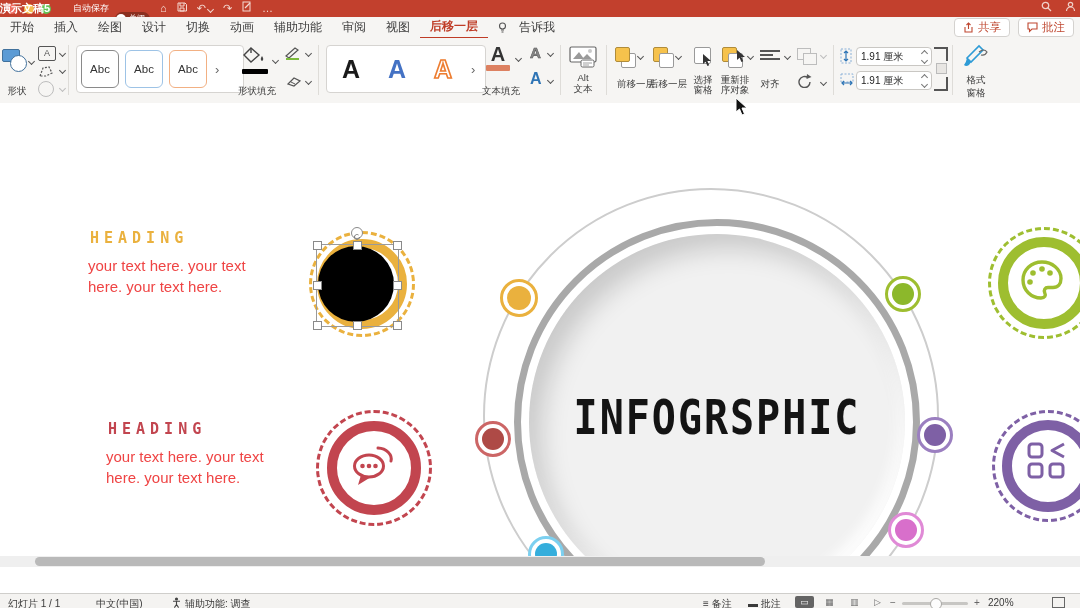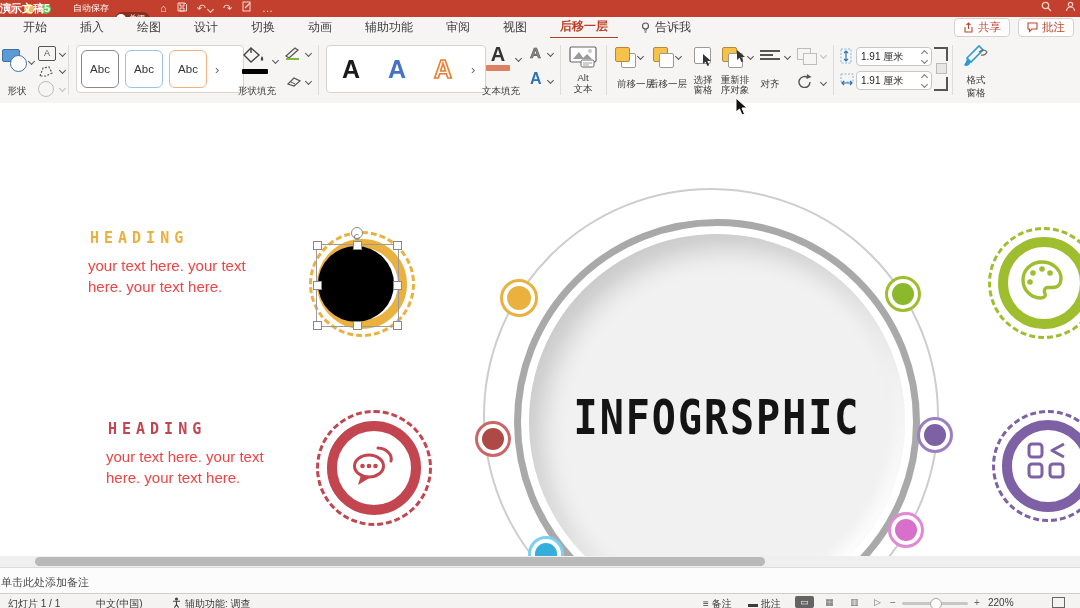--- a/index.html
+++ b/index.html
@@ -9,21 +9,21 @@
   
   .titlebar{position:absolute;left:0;top:0;width:1080px;height:17px;background:#c2402d;display:flex;align-items:center;}
   .tl{width:10px;height:10px;border-radius:50%;margin-left:7px;}
   .tb-txt{color:#fff;font-size:9px;}
   .autosave-pill{display:flex;align-items:center;background:#8a2f1f;border-radius:7px;height:12px;padding:1px 5px 1px 1px;margin-left:6px;margin-top:20px;}
   .autosave-knob{width:10px;height:10px;background:#fff;border-radius:50%;margin-right:3px;}
   .tb-ic{color:#f4d9d2;font-size:11px;margin-left:10px;line-height:17px;}
   .tb-title{position:absolute;left:0;right:0;text-align:left;color:#fff;font-size:11px;font-weight:bold;pointer-events:none;}
   
   .tabbar{position:absolute;left:0;top:17px;width:1080px;height:21px;background:#f6f5f3;border-bottom:1px solid #e3e1de;display:flex;align-items:center;}
-  .tab{font-size:12px;color:#3d3d3d;padding:0 10px;height:21px;line-height:21px;white-space:nowrap;margin-left:13px;}
+  .tab{font-size:12px;color:#3d3d3d;padding:0 10px;height:21px;line-height:21px;white-space:nowrap;}
   .tab.active{color:#bf3c26;font-weight:bold;border-bottom:2px solid #bf3c26;}
   .tab-right{position:absolute;right:6px;top:1px;display:flex;gap:8px;}
   .pill-btn{display:flex;align-items:center;gap:4px;background:#fff;border:1px solid #d4d2cf;border-radius:4px;height:17px;padding:0 8px;font-size:11.5px;color:#bf4730;}
   
   .ribbon{position:absolute;left:0;top:38px;width:1080px;height:65px;background:#f6f5f3;border-bottom:1px solid #d8d6d3;}
   .vsep{position:absolute;top:7px;height:50px;width:1px;background:#dedcd8;}
   .lbl{position:absolute;font-size:9.5px;color:#3c3c3c;text-align:center;white-space:nowrap;}
   .chev{display:inline-block;width:4px;height:4px;border-right:1.2px solid #555;border-bottom:1.2px solid #555;transform:rotate(45deg);}
   .chev.abs{position:absolute;}
   .gal{position:absolute;background:#fff;border:1px solid #d6d4d1;border-radius:4px;height:46px;top:7px;display:flex;align-items:center;padding:0 4px;gap:6px;}
@@ -111,21 +111,21 @@
     <span class="tab">开始</span>
     <span class="tab">插入</span>
     <span class="tab">绘图</span>
     <span class="tab">设计</span>
     <span class="tab">切换</span>
     <span class="tab">动画</span>
     <span class="tab">辅助功能</span>
     <span class="tab">审阅</span>
     <span class="tab">视图</span>
     <span class="tab active">后移一层</span>
-    <span class="tab" style="display:flex;align-items:center;gap:5px">
+    <span class="tab" style="display:flex;align-items:center;gap:12px">
       <svg width="9" height="12" viewBox="0 0 9 12">
           <circle cx="4.5" cy="4" r="3" fill="none" stroke="#555" stroke-width="1.1"></circle>
           <path d="M3 8 h3 M3.5 10 h2" stroke="#555" stroke-width="1.1"></path>
         </svg>
       <span>告诉我</span>
     </span>
     <span class="tab-right">
       <span class="pill-btn">
         <svg width="11" height="11" viewBox="0 0 11 11">
             <path d="M2 5 V10 H9 V5 M5.5 7 V1 M3.5 3 L5.5 1 L7.5 3" fill="none" stroke="#bf4730" stroke-width="1.1"></path>
@@ -405,23 +405,20 @@
       <rect x="3" y="23" width="13" height="13" rx="3" fill="none" stroke="#7e60a5" stroke-width="3"></rect>
       <rect x="24" y="23" width="13" height="13" rx="3" fill="none" stroke="#7e60a5" stroke-width="3"></rect>
       <path d="M38 3 L26 9.5 L38 16" fill="none" stroke="#7e60a5" stroke-width="3" stroke-linejoin="round"></path>
     </svg>
   </div>
 
   <div class="hscroll">
     <div class="hthumb"></div>
   </div>
 
-  <div class="notes">
-    <span>单击此处添加备注</span>
-  </div>
 
   <div class="statusbar">
     <span class="it" style="left:8px">幻灯片 1 / 1</span>
     <span class="it" style="left:96px">中文(中国)</span>
     <svg class="abs" style="left:172px;top:3px" width="9" height="11" viewBox="0 0 9 11">
         <circle cx="4.5" cy="2" r="1.6" fill="#444"></circle>
         <path d="M1 4.2 H8 M4.5 4.2 V7.5 M4.5 7.5 L2.4 10.6 M4.5 7.5 L6.6 10.6" stroke="#444" stroke-width="1.1" fill="none"></path>
       </svg>
     <span class="it" style="left:185px">辅助功能: 调查</span>
 

